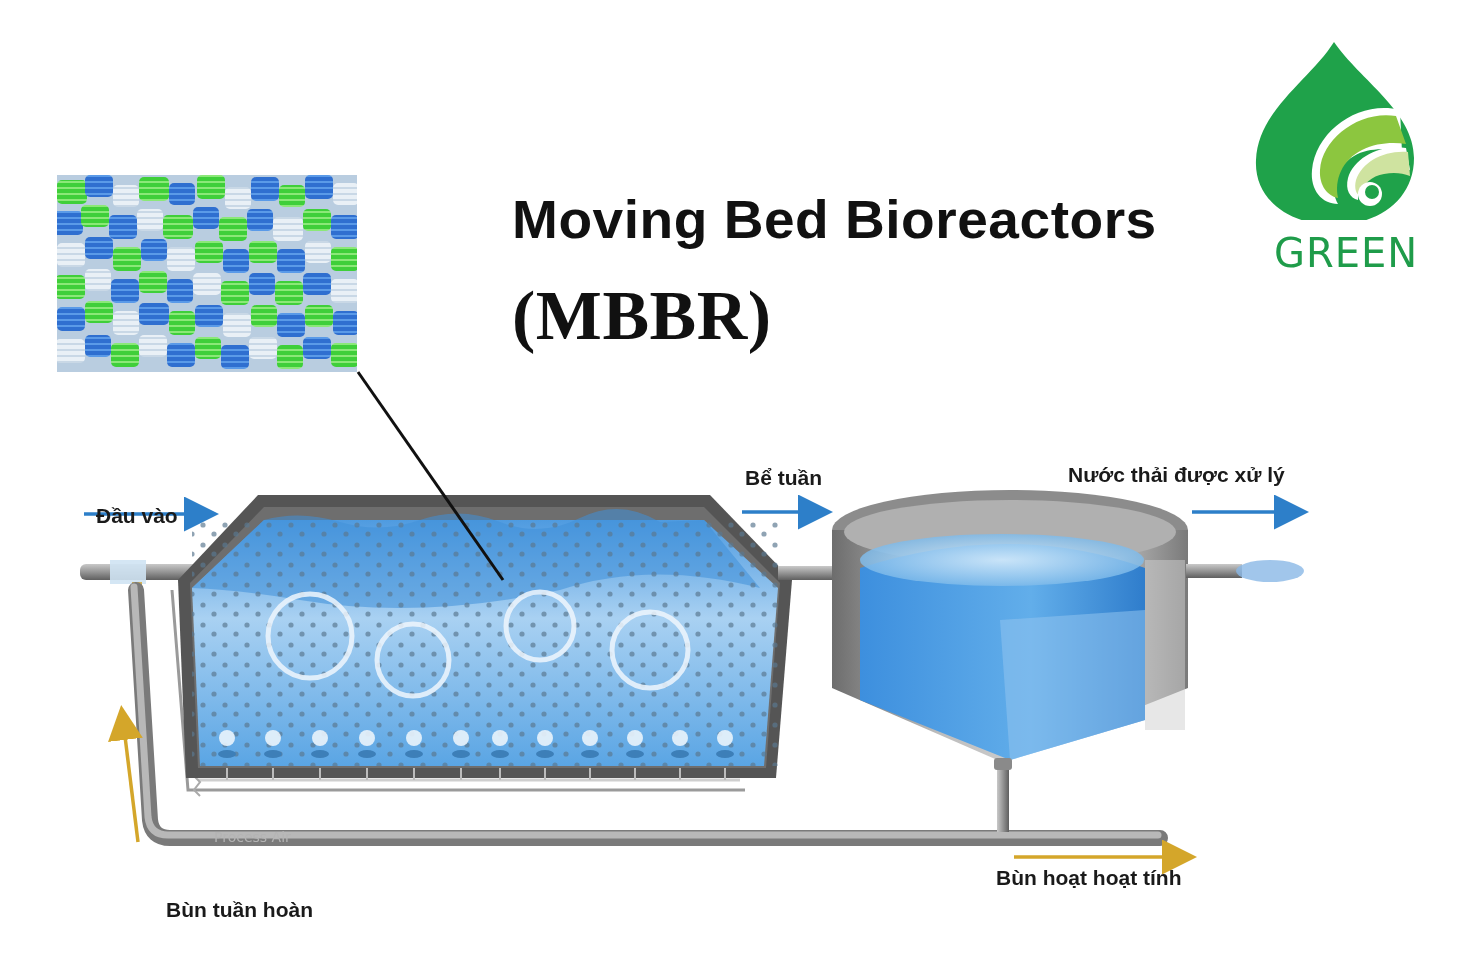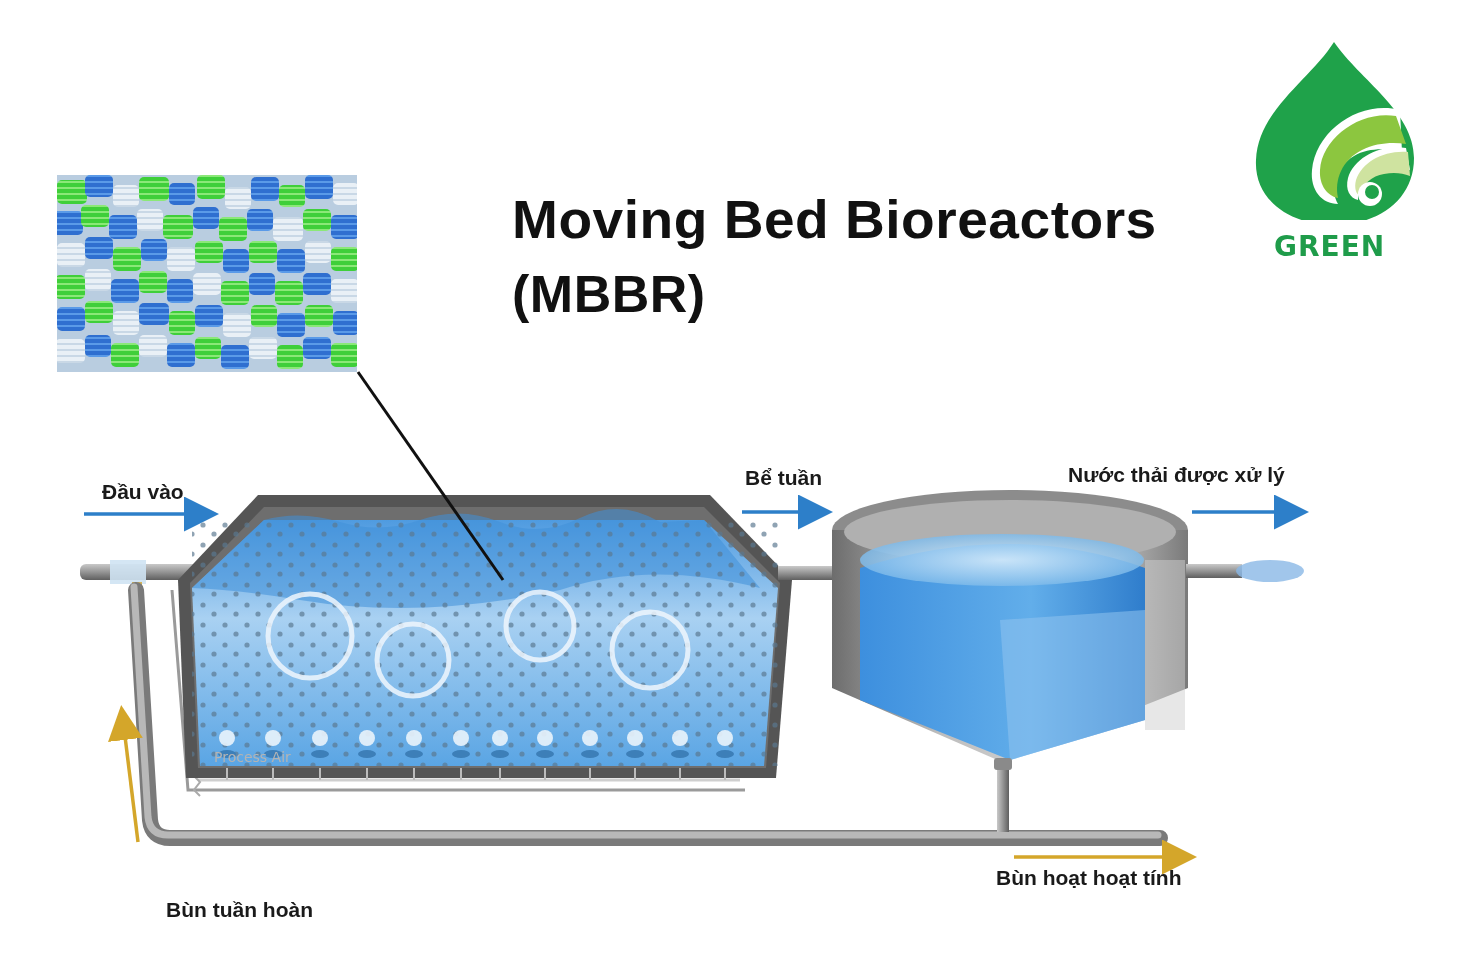--- a/index.html
+++ b/index.html
@@ -1,23 +1,23 @@
 <!DOCTYPE html>
 <html><head>
 <meta charset="utf-8">
 <style>
   html, body { margin: 0; padding: 0; background: #ffffff; }
   body { width: 1463px; height: 975px; position: relative; overflow: hidden; font-family: "Liberation Sans", sans-serif; }
   .abs { position: absolute; }
   .title { left: 512px; color: #111; font-weight: bold; font-family: "Liberation Sans", sans-serif; letter-spacing: 0.5px; }
   .t1 { top: 188px; font-size: 54px; transform: scaleX(1.02); transform-origin: left; }
-  .t2 { top: 264px; font-size: 52px; }
+  .t2 { top: 276px; font-size: 70px; font-family: Liberation Serif, serif; }
   .lbl { font-weight: bold; font-size: 21px; color: #1a1a1a; font-family: "Liberation Sans", sans-serif; white-space: nowrap; }
   .process-air { font-size: 14px; color: #b4b4b4; font-family: "DejaVu Sans", sans-serif; }
-  .logo-text { font-family: "DejaVu Sans", sans-serif; font-size: 28px; color: #1f9c4a; letter-spacing: 1px; font-weight: bold; }
+  .logo-text { font-family: "DejaVu Sans", sans-serif; font-size: 40px; color: #1f9c4a; letter-spacing: 1px; font-weight: normal; }
   svg { display: block; }
 </style>
 </head>
 <body>
 
 <div class="abs title t1">Moving Bed Bioreactors</div>
 <div class="abs title t2">(MBBR)</div>
 
 <div class="abs" style="left:1250px;top:40px;width:170px;height:230px;">
   <svg width="170" height="180" viewBox="0 0 170 180">
@@ -263,18 +263,18 @@
     <ellipse cx="1270" cy="571" rx="34" ry="11" fill="#8ab8e6" opacity="0.8"></ellipse>
   </g>
 
   <line x1="84" y1="514" x2="212" y2="514" stroke="#2d7fc9" stroke-width="3.5" marker-end="url(#arrBlue)"></line>
   <line x1="742" y1="512" x2="826" y2="512" stroke="#2d7fc9" stroke-width="3.5" marker-end="url(#arrBlue)"></line>
   <line x1="1192" y1="512" x2="1302" y2="512" stroke="#2d7fc9" stroke-width="3.5" marker-end="url(#arrBlue)"></line>
   <line x1="138" y1="842" x2="122" y2="712" stroke="#d4a62a" stroke-width="3.5" marker-end="url(#arrGold)"></line>
   <line x1="1014" y1="857" x2="1190" y2="857" stroke="#d4a62a" stroke-width="3.5" marker-end="url(#arrGold)"></line>
 </svg>
 
-<div class="abs lbl" style="left:96px;top:480px;margin-left:6px;">Đầu vào</div>
+<div class="abs lbl" style="left:96px;top:504px;">Đầu vào</div>
 <div class="abs lbl" style="left:745px;top:466px;">Bể tuần</div>
 <div class="abs lbl" style="left:1068px;top:463px;">Nước thải được xử lý</div>
 <div class="abs lbl" style="left:166px;top:898px;">Bùn tuần hoàn</div>
 <div class="abs lbl" style="left:996px;top:866px;">Bùn hoạt hoạt tính</div>
-<div class="abs process-air" style="left:214px;top:749px;">Process Air</div>
+<div class="abs process-air" style="left:214px;top:829px;">Process Air</div>
 
 </body></html>

